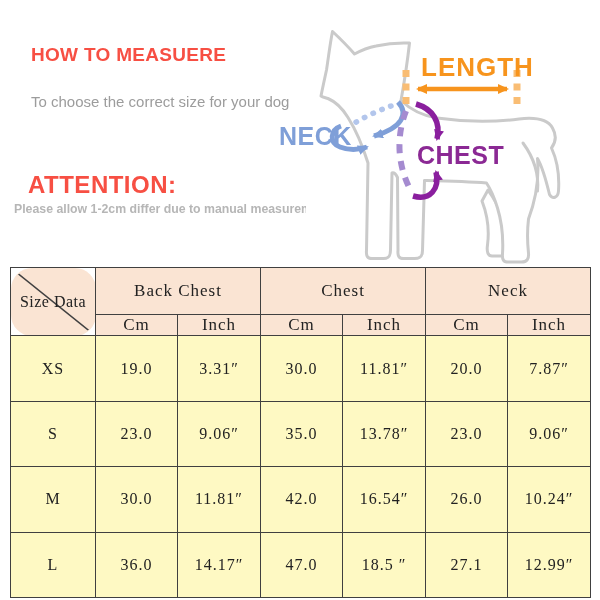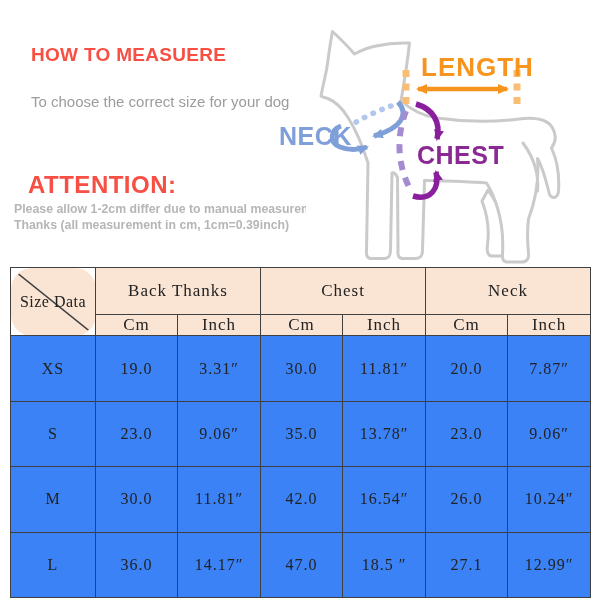--- a/index.html
+++ b/index.html
@@ -28,38 +28,37 @@
         font-family:"Liberation Serif","DejaVu Serif",serif;color:#222222;}
   table.size-table td{border:1.5px solid #404040;text-align:center;vertical-align:middle;
         padding:0;overflow:hidden;}
   td.hdr{background:#fae4d3;font-size:17px;letter-spacing:1px;}
   td.corner{background:#fae4d3;position:relative;font-size:16px;letter-spacing:0.5px;border-radius:21px;}
   td.corner svg{position:absolute;left:0;top:0;width:100%;height:100%;}
   td.corner span{position:relative;}
   tr.group-row{height:45px;}
   tr.sub-row{height:20px;}
   tr.data-row{height:63px;}
-  td.val{font-size:16px;letter-spacing:1px;background:#3b82f6;}
+  td.val{font-size:16px;letter-spacing:1px;background:#fef9c3;}
 </style>
 </head>
 <body>
 
 <div class="canvas">
 
   <div class="page-title">HOW TO MEASUERE</div>
 
   <div class="intro">
     <div>To choose the correct size for your dog</div>
   </div>
 
   <div class="attention-heading">ATTENTION:</div>
 
   <div class="attention-body">
     <div class="clip">Please allow 1-2cm differ due to manual measureme</div>
-    <div class="clip">Thanks (all measurement in cm, 1cm=0.39inch)</div>
   </div>
 
   <svg class="diagram-svg" viewBox="0 0 600 600" xmlns="http://www.w3.org/2000/svg">
     <defs>
       <marker id="arrowO" markerUnits="userSpaceOnUse" markerWidth="16" markerHeight="14" refX="9" refY="5" orient="auto-start-reverse">
         <path d="M0,0 L11,5 L0,10 Z" fill="#f7941d"></path>
       </marker>
       <marker id="arrowB" markerUnits="userSpaceOnUse" markerWidth="16" markerHeight="14" refX="9" refY="5" orient="auto">
         <path d="M0,0 L11,5 L0,10 Z" fill="#7f9fd8"></path>
       </marker>
@@ -147,21 +146,21 @@
         <col style="width:83px">
     </colgroup>
     <tbody>
       <tr class="group-row">
         <td class="corner" rowspan="2">
           <svg viewBox="0 0 100 100" preserveAspectRatio="none">
             <line x1="0" y1="0" x2="100" y2="100" stroke="#404040" stroke-width="1.5" vector-effect="non-scaling-stroke"></line>
           </svg>
           <span>Size Data</span>
         </td>
-        <td class="hdr" colspan="2">Back Thanks</td>
+        <td class="hdr" colspan="2">Back Chest</td>
         <td class="hdr" colspan="2">Chest</td>
         <td class="hdr" colspan="2">Neck</td>
       </tr>
       <tr class="sub-row">
         <td class="hdr">Cm</td>
         <td class="hdr">Inch</td>
         <td class="hdr">Cm</td>
         <td class="hdr">Inch</td>
         <td class="hdr">Cm</td>
         <td class="hdr">Inch</td>

